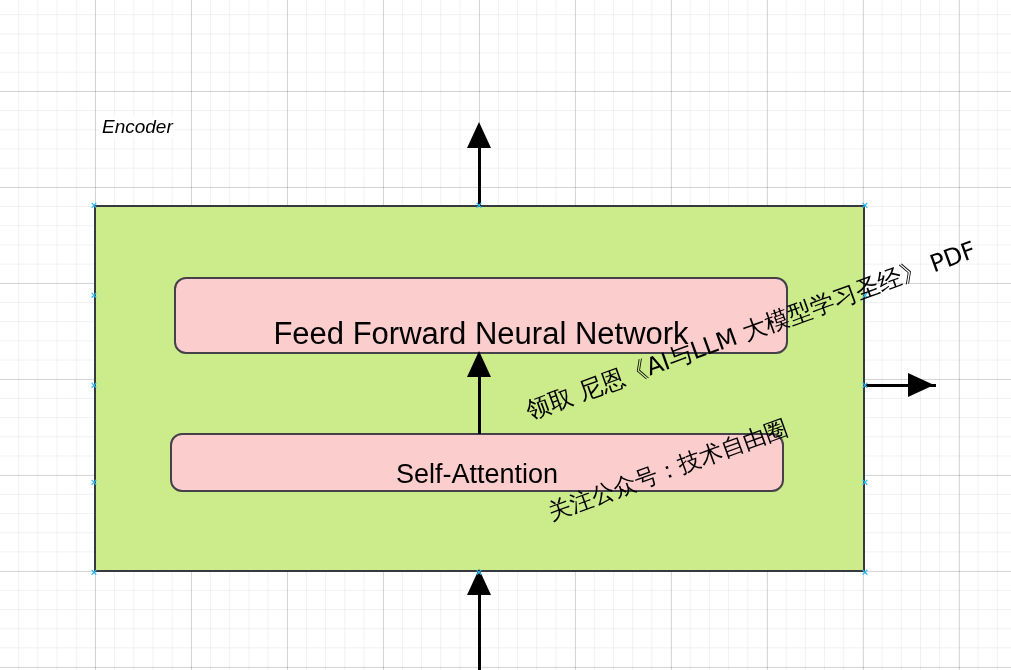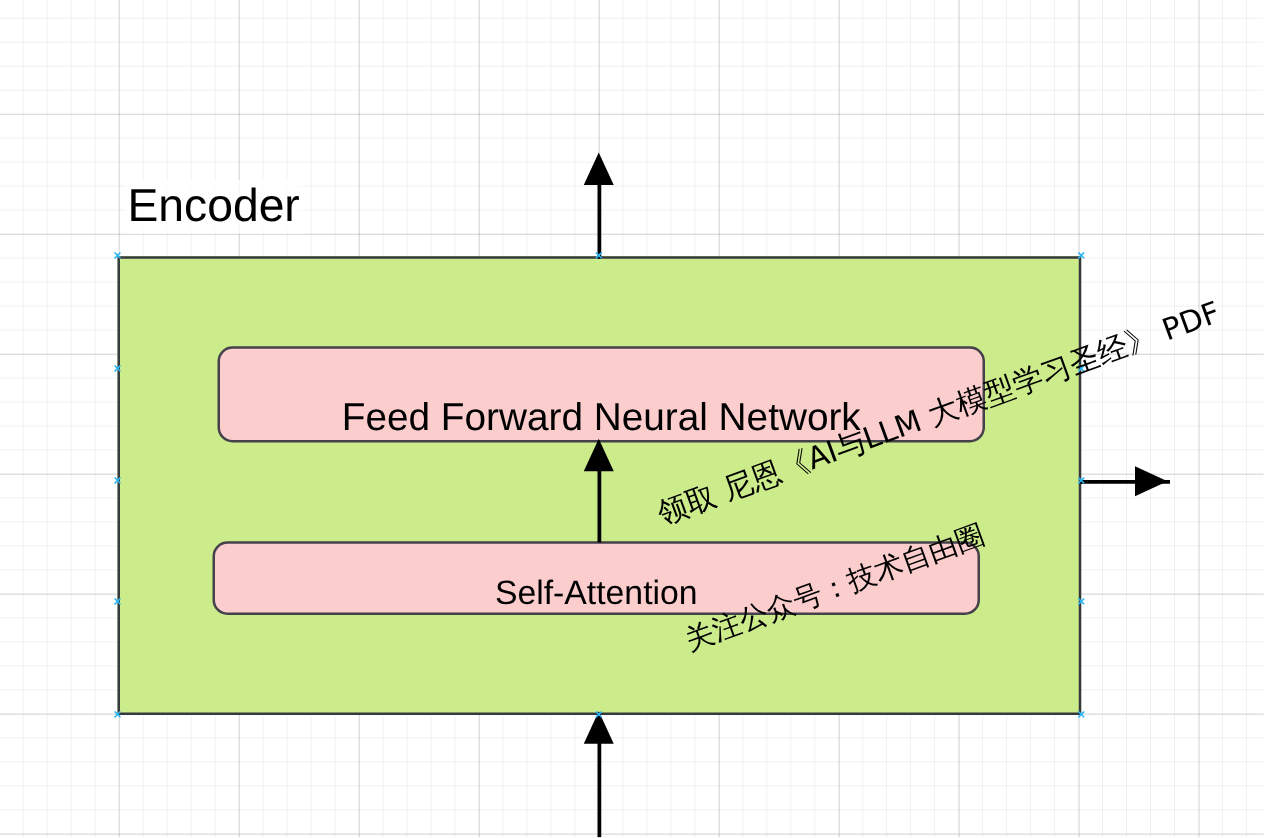--- a/index.html
+++ b/index.html
@@ -24,27 +24,28 @@
       96px 96px,
       96px 96px;
     background-position: -1px -5px, -1px -5px, -1px -5px, -1px -5px;
     font-family: "Liberation Sans", "DejaVu Sans", sans-serif;
   }
 
   
   .encoder-label {
     position: absolute;
     left: 100px;
-    top: 144px;
-    font-size: 37px;
+    top: 116px;
+    font-size: 19px;
     color: #000000;
     line-height: 1.15;
     white-space: nowrap;
     background: rgba(255,255,255,0.78);
     padding: 0 2px;
+    font-style: italic;
   }
 
   
   .encoder-box {
     position: absolute;
     left: 94px;
     top: 205px;
     width: 771px;
     height: 367px;
     background: #CCEB8B;

